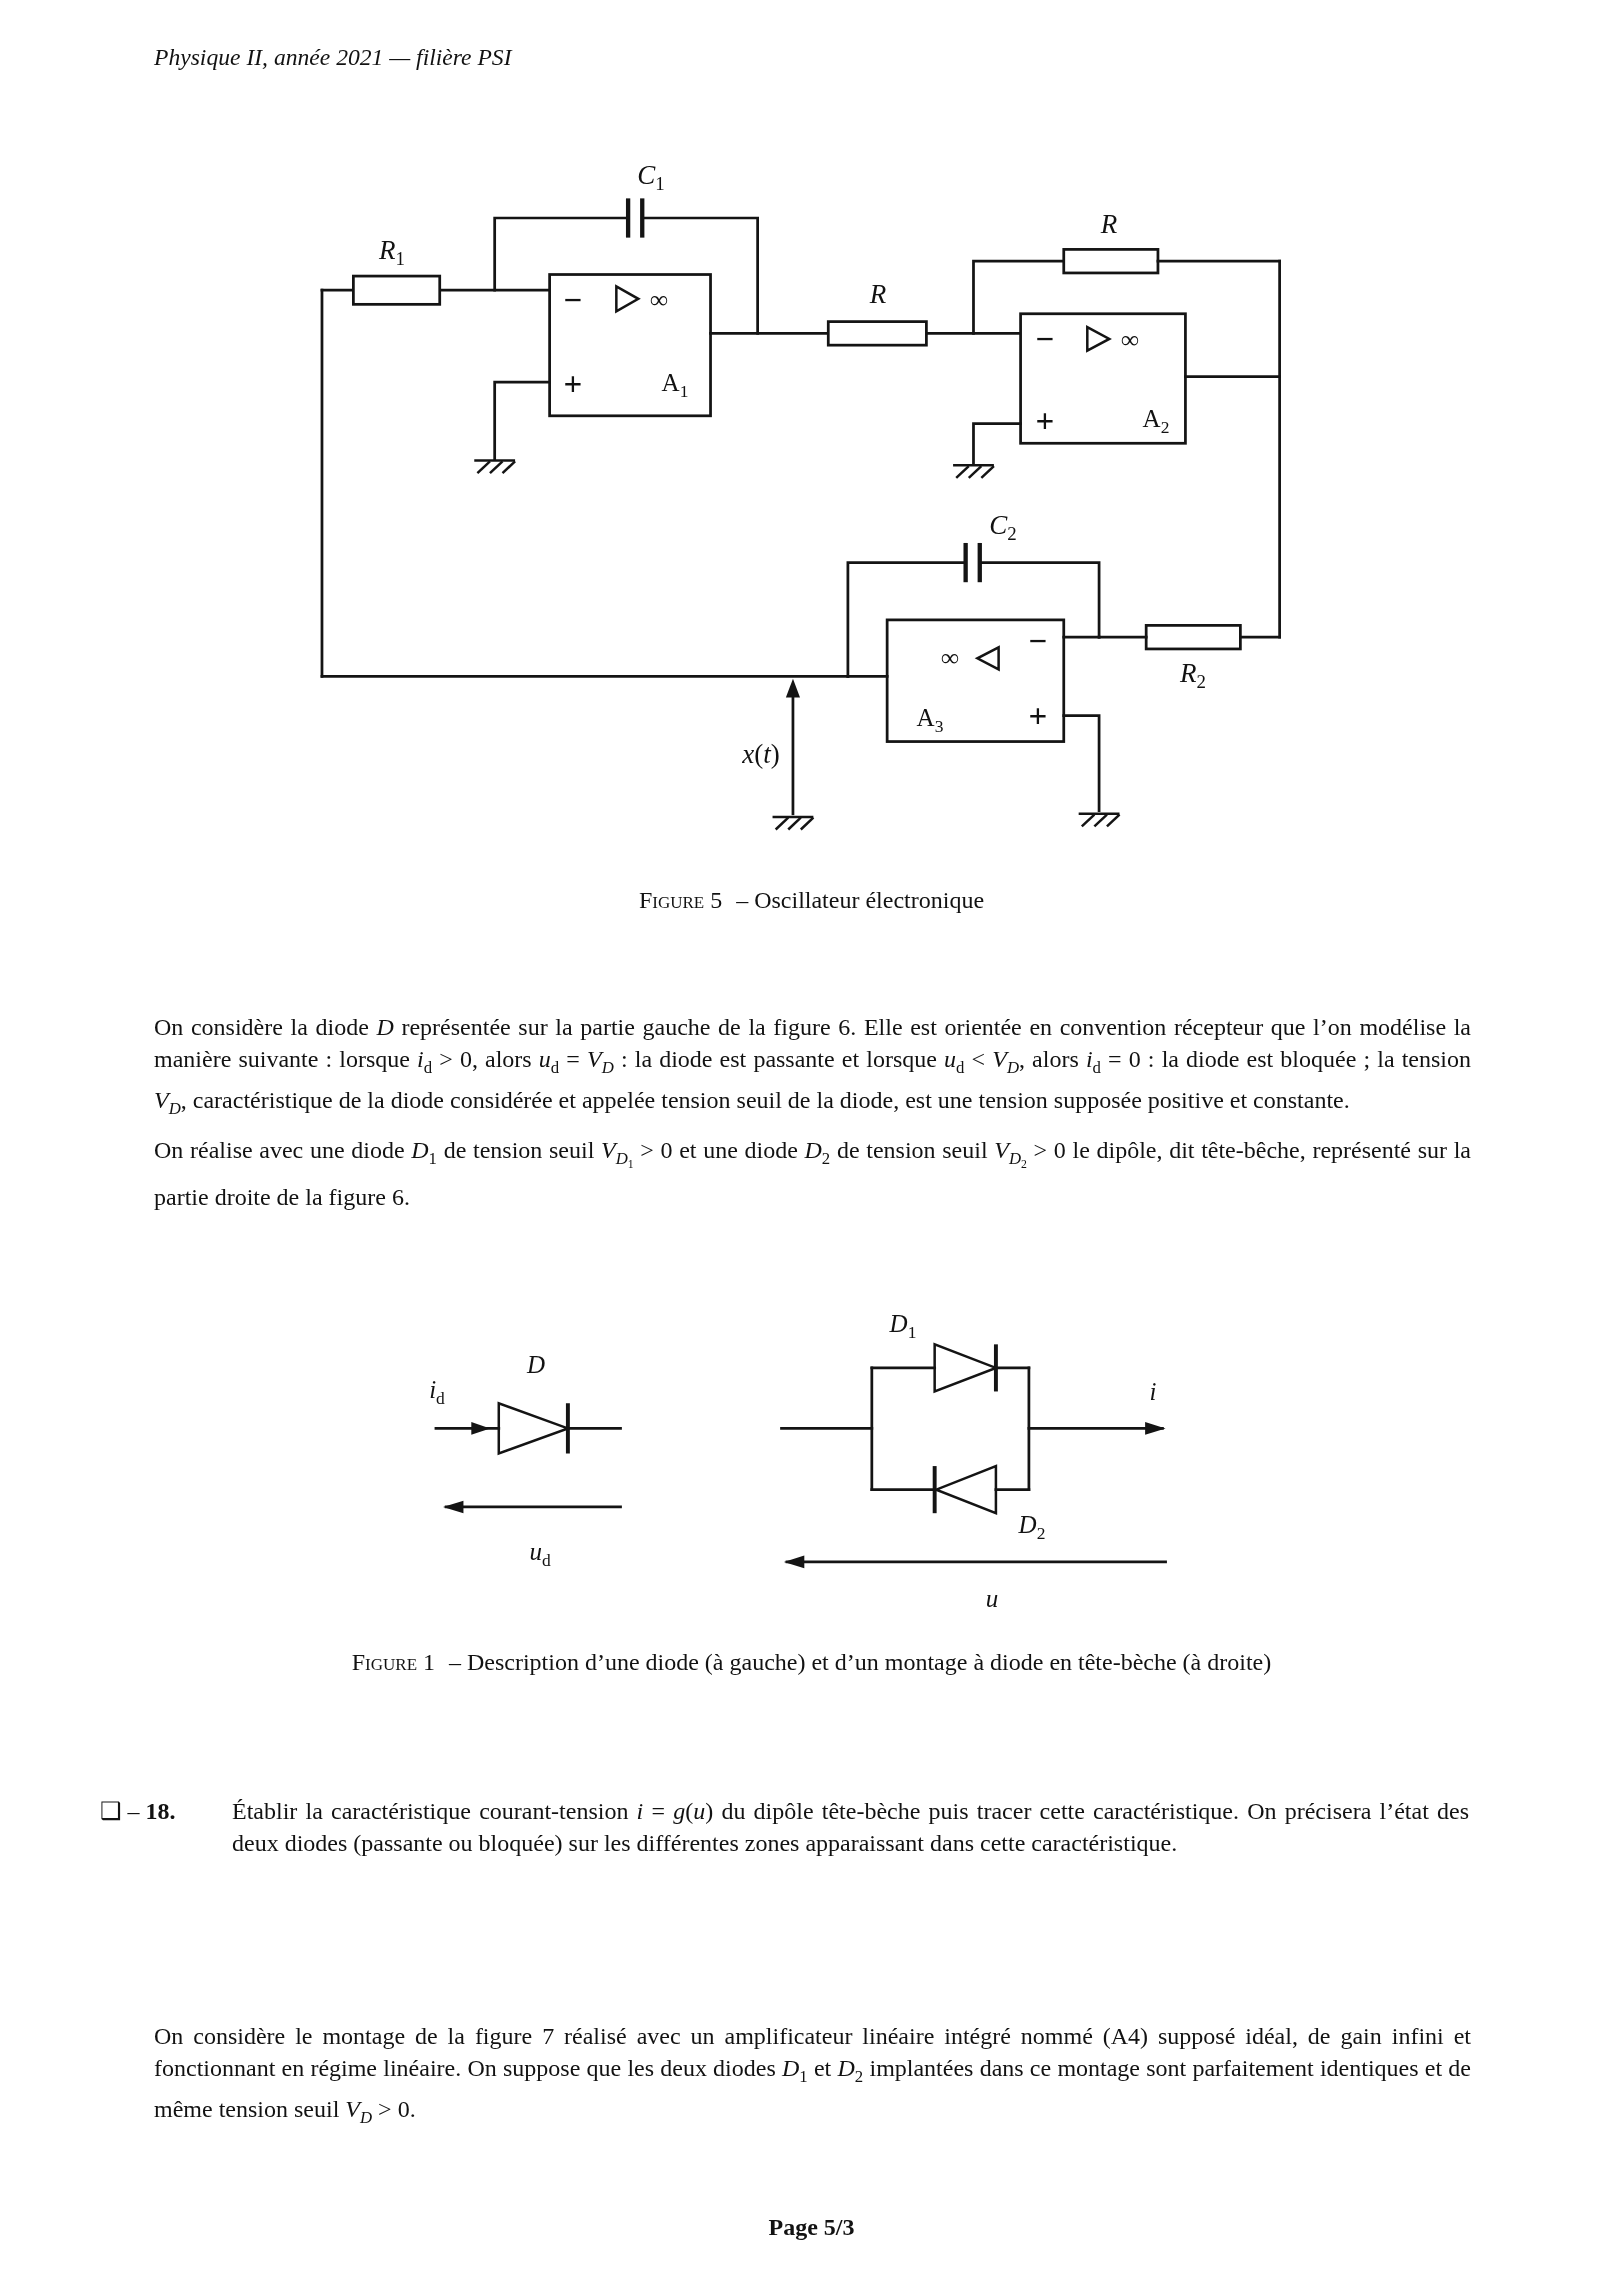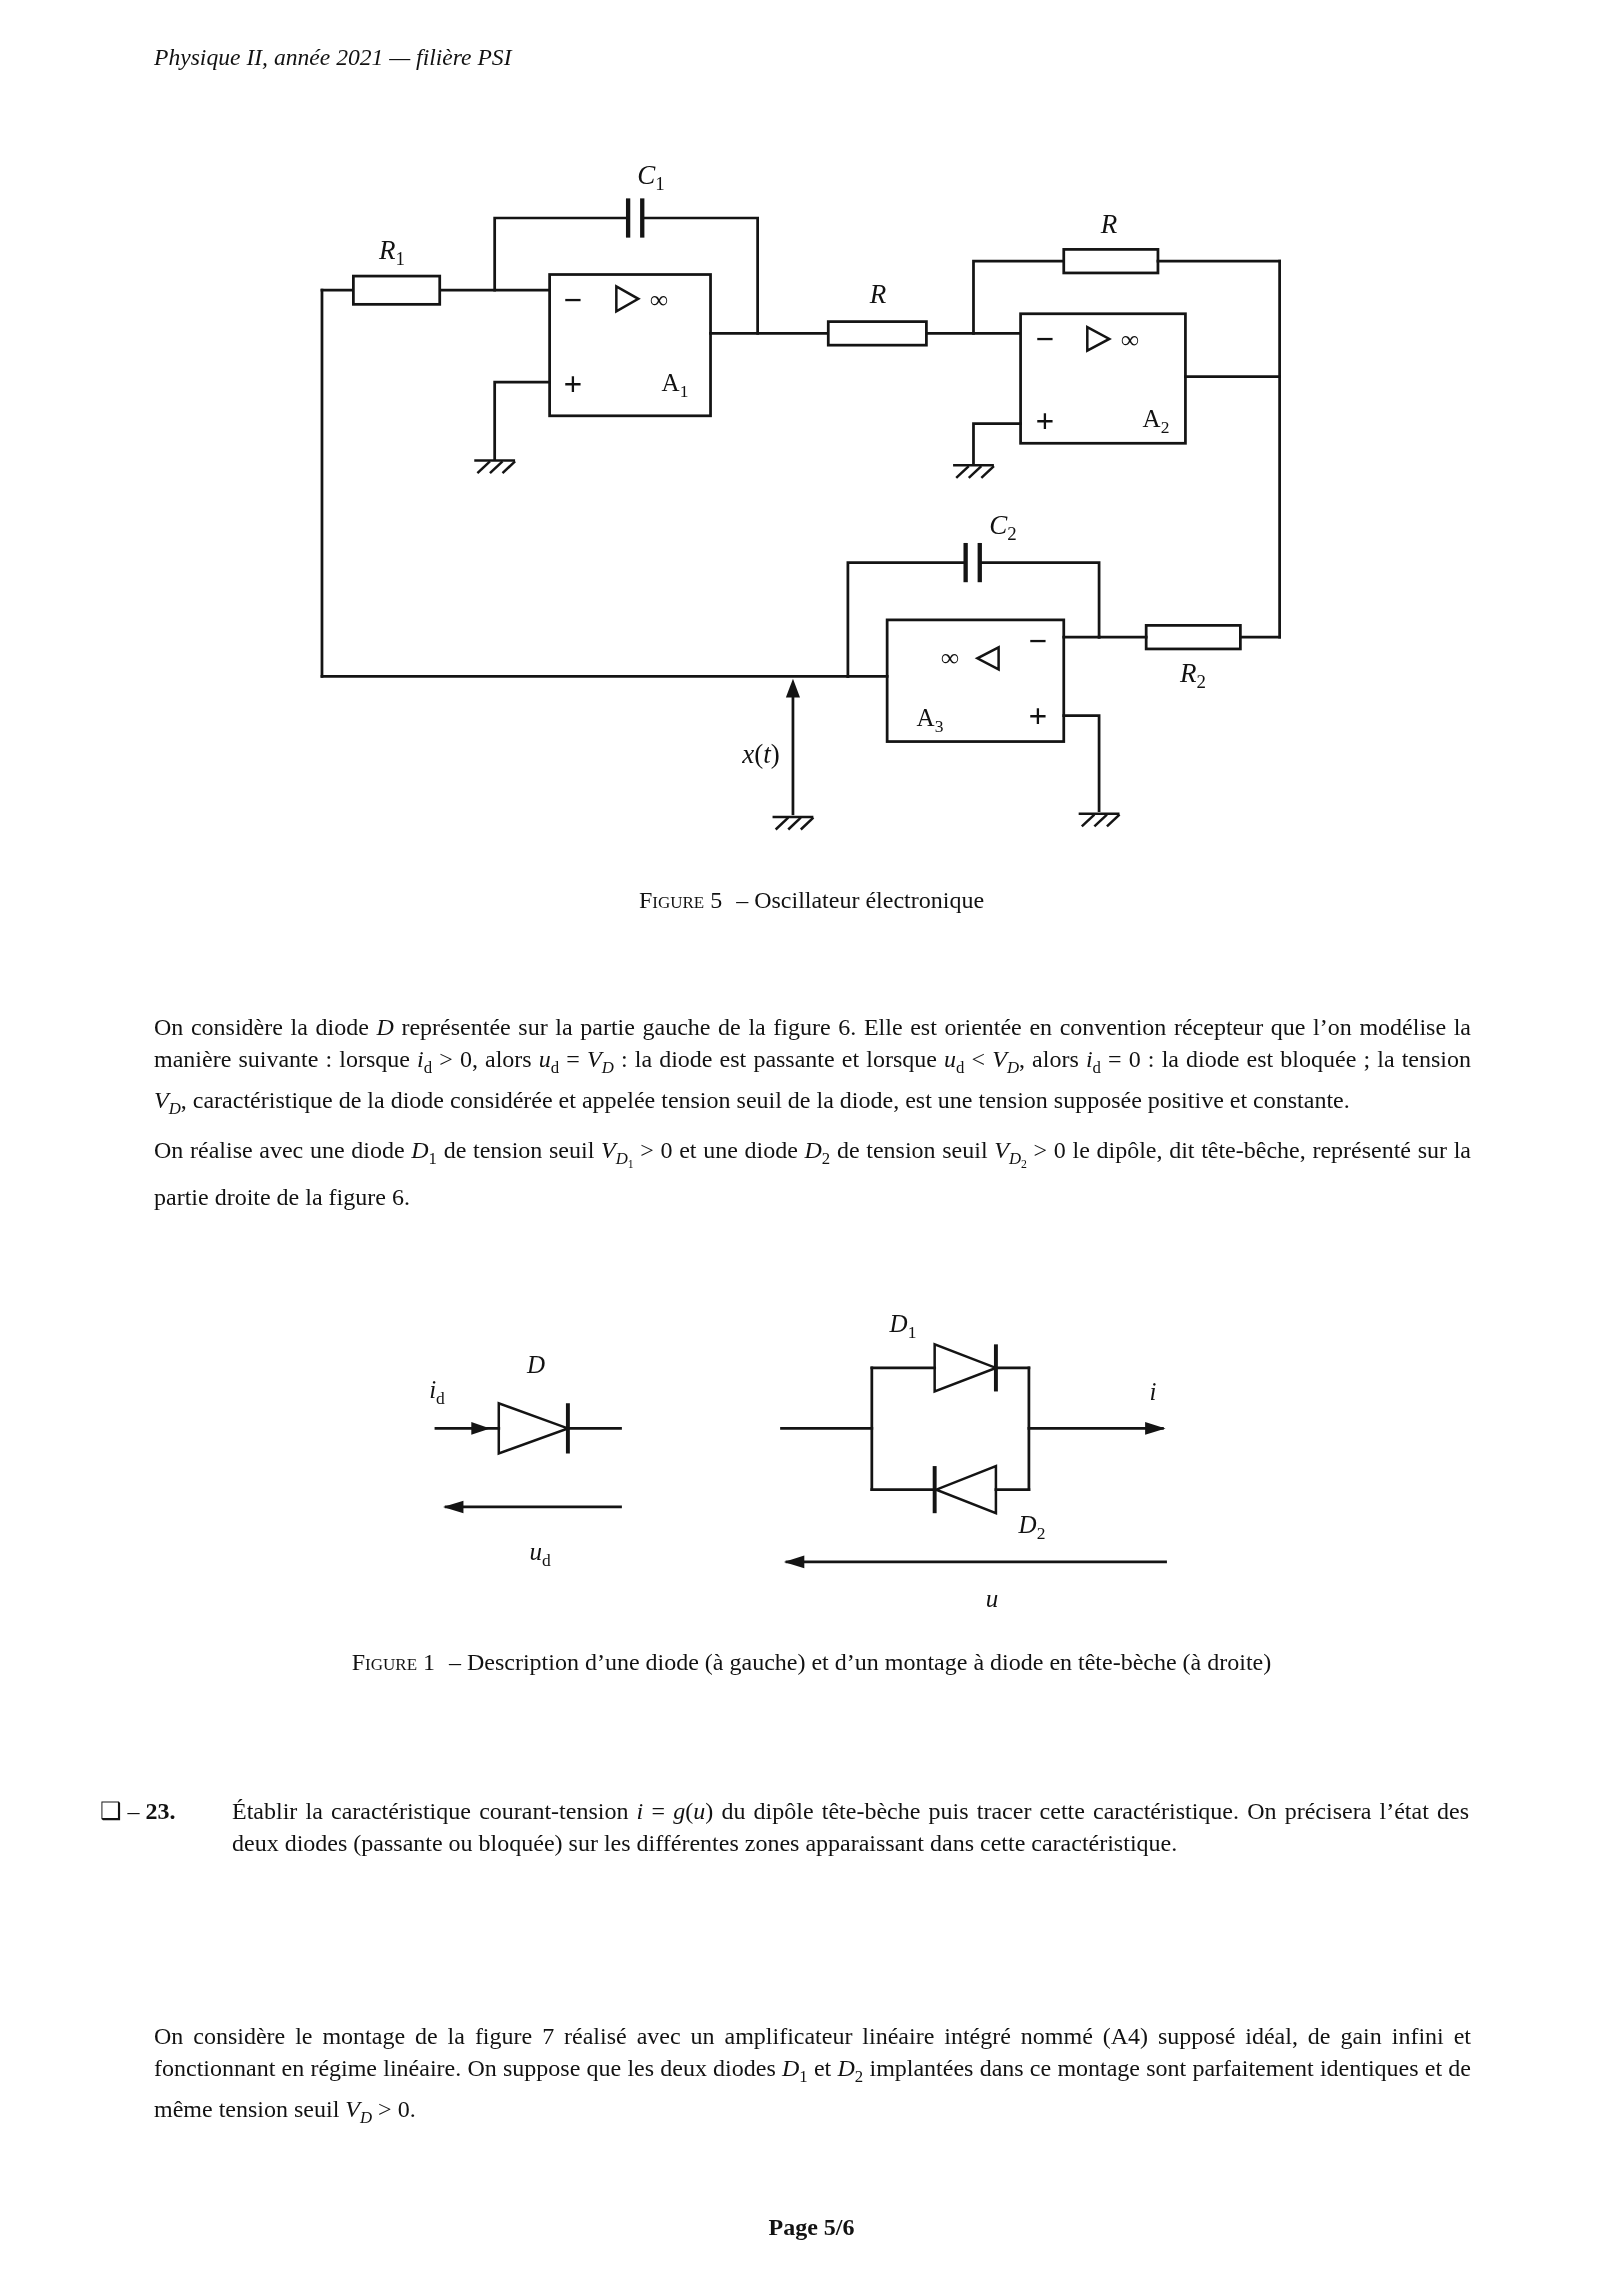--- a/index.html
+++ b/index.html
@@ -234,26 +234,26 @@
     <div class="lbl small" style="left:776px;top:82px;"><i>i</i></div>
     <div class="lbl small" style="left:615px;top:289px;"><i>u</i></div>
   </div>
 
   <div class="caption" style="top:1649px;">
     <span class="sc">Figure 1</span>
     <span style="margin-left:7.9px;">– Description d’une diode (à gauche) et d’un montage à diode en tête-bèche (à droite)</span>
   </div>
 
   <div class="textblock q" style="left:100px;top:1795px;width:1369px;">
-    <div class="q-marker">❑ – <b>23.</b></div>
+    <div class="q-marker">❑ – <b>18.</b></div>
     <div class="q-body">
       <p>Établir la caractéristique courant-tension <i>i</i> = <i>g</i>(<i>u</i>) du dipôle tête-bèche puis tracer cette caractéristique. On précisera l’état des deux diodes (passante ou bloquée) sur les différentes zones apparaissant dans cette caractéristique.</p>
     </div>
   </div>
 
   <div class="textblock" style="left:154px;top:1980px;width:1317px;margin-top:40px;">
     <p>On considère le montage de la figure 7 réalisé avec un amplificateur linéaire intégré nommé (A4) supposé idéal, de gain infini et fonctionnant en régime linéaire. On suppose que les deux diodes <i>D</i><sub>1</sub> et <i>D</i><sub>2</sub> implantées dans ce montage sont parfaitement identiques et de même tension seuil <i>V<sub>D</sub></i> &gt; 0.</p>
   </div>
 
-  <div class="footer">Page 5/6</div>
+  <div class="footer">Page 5/3</div>
 
 </div>
 
 
 </body></html>

